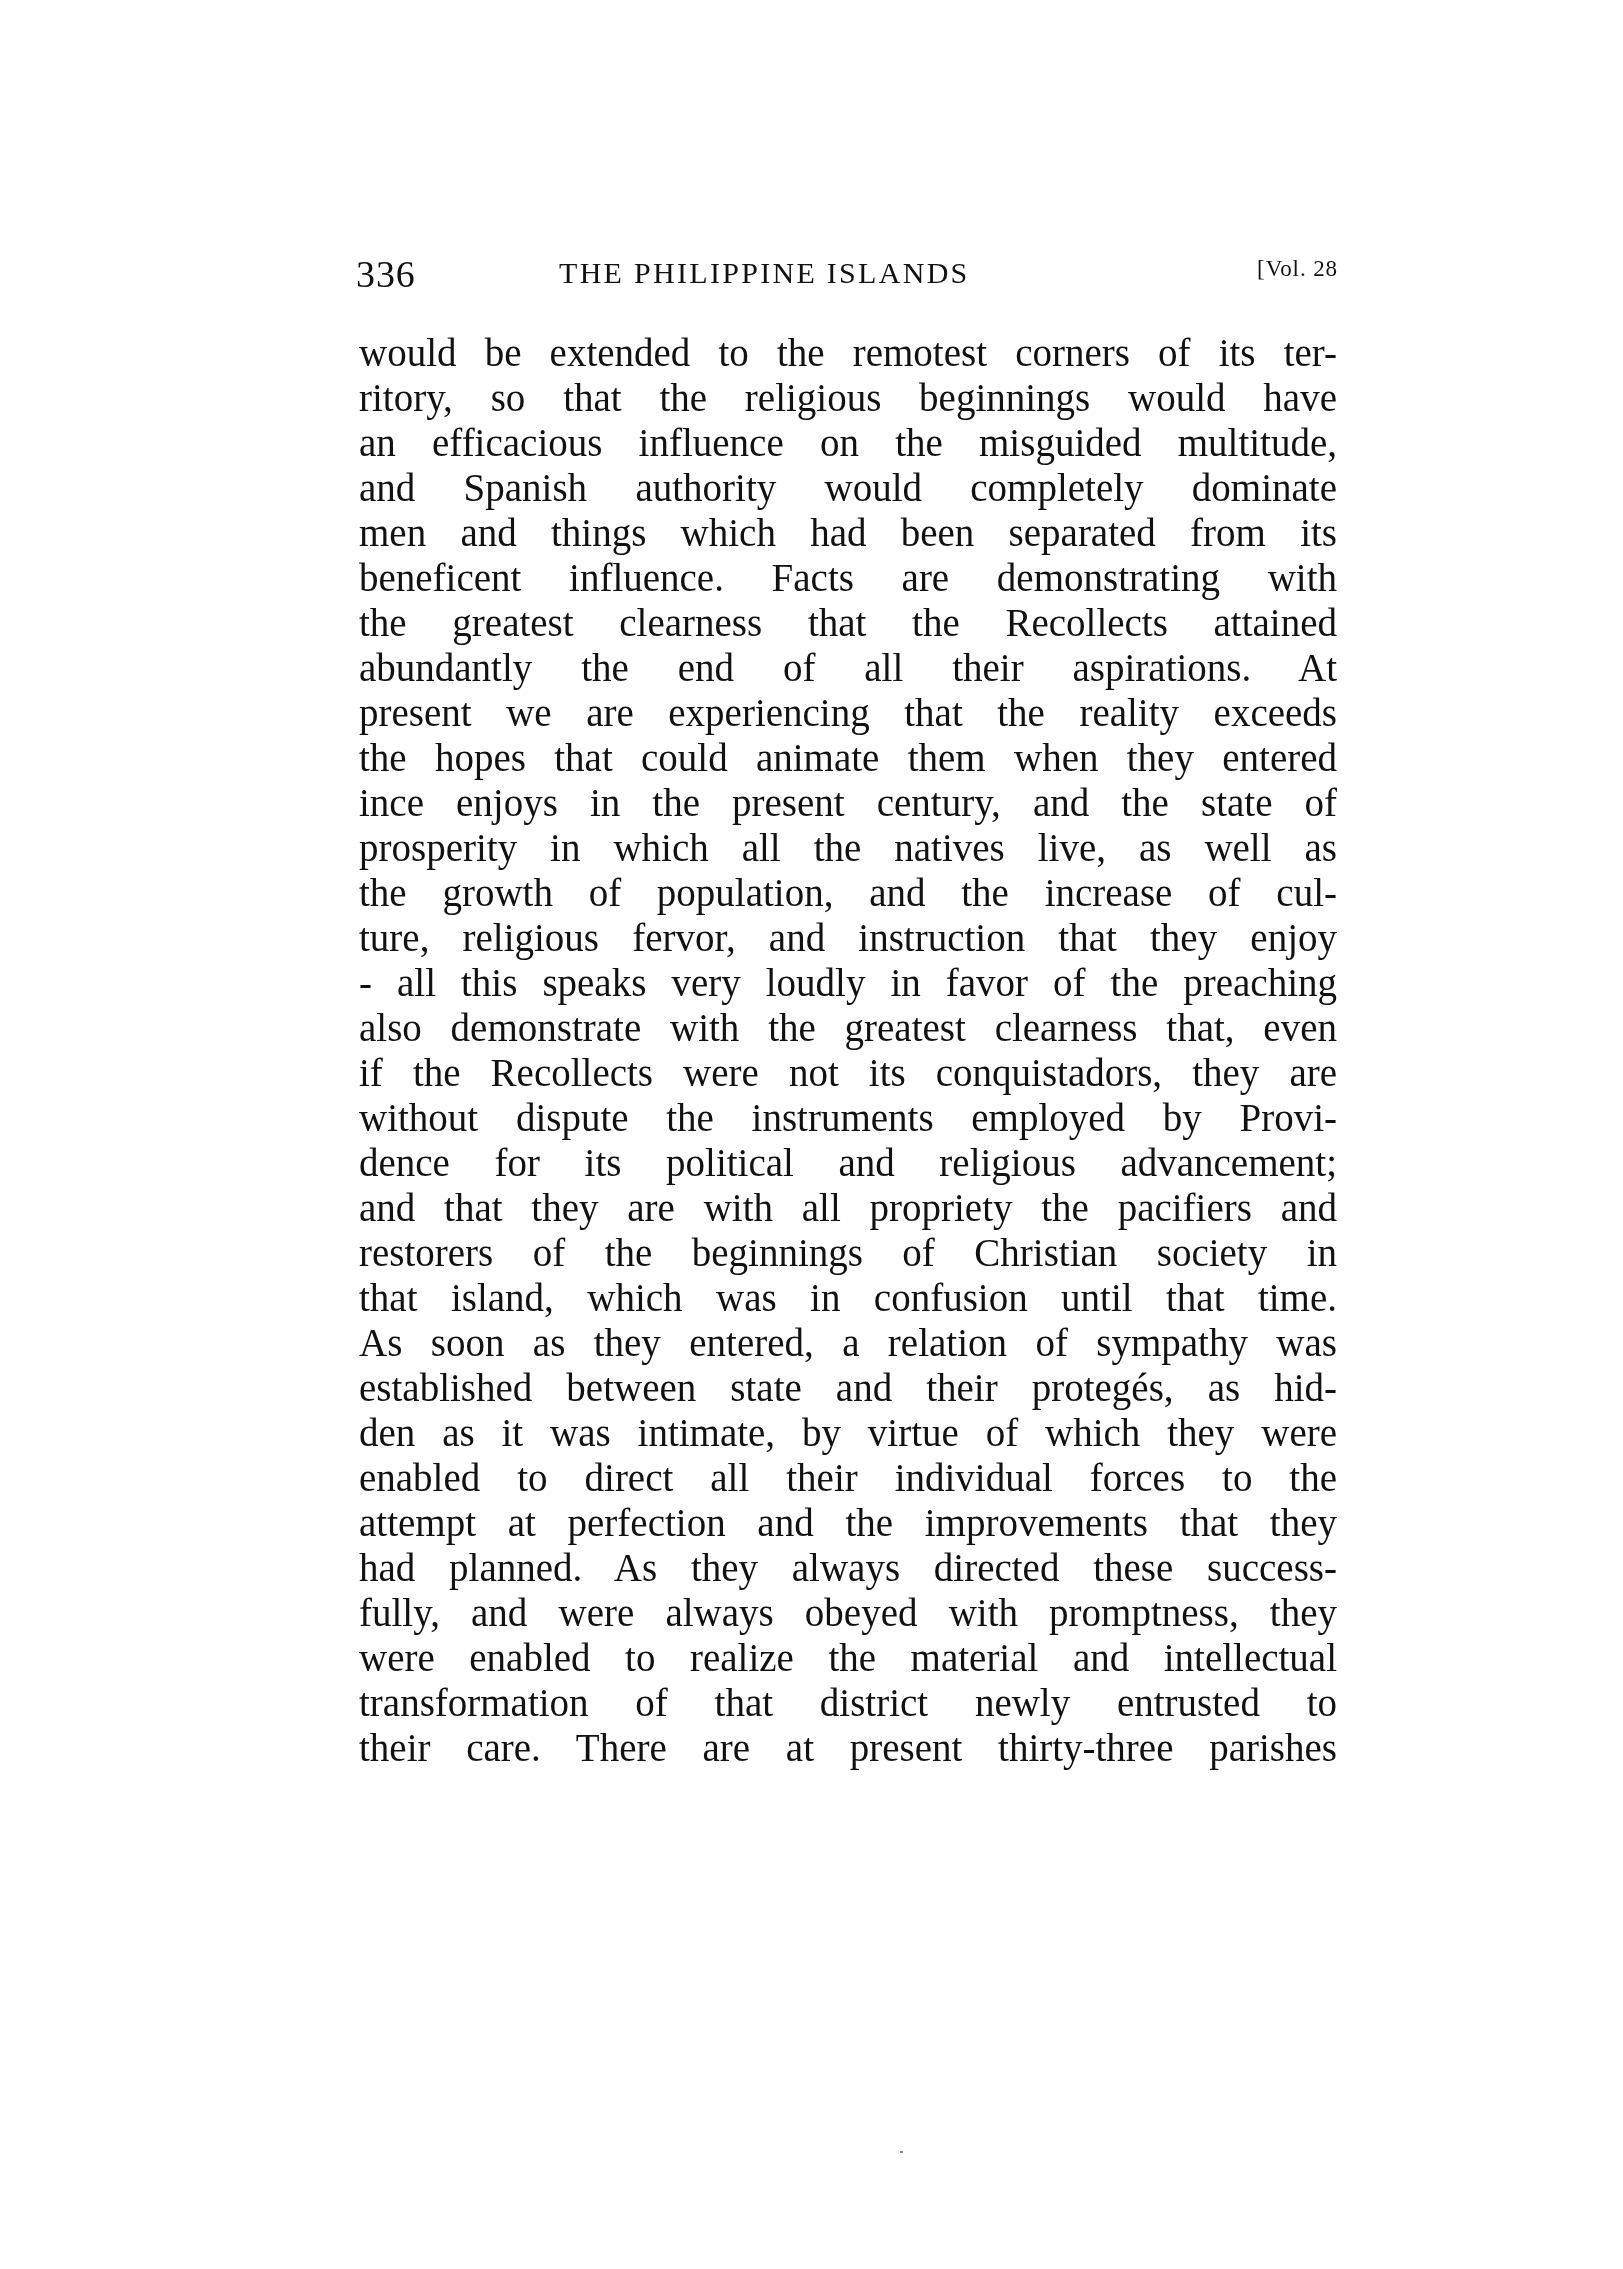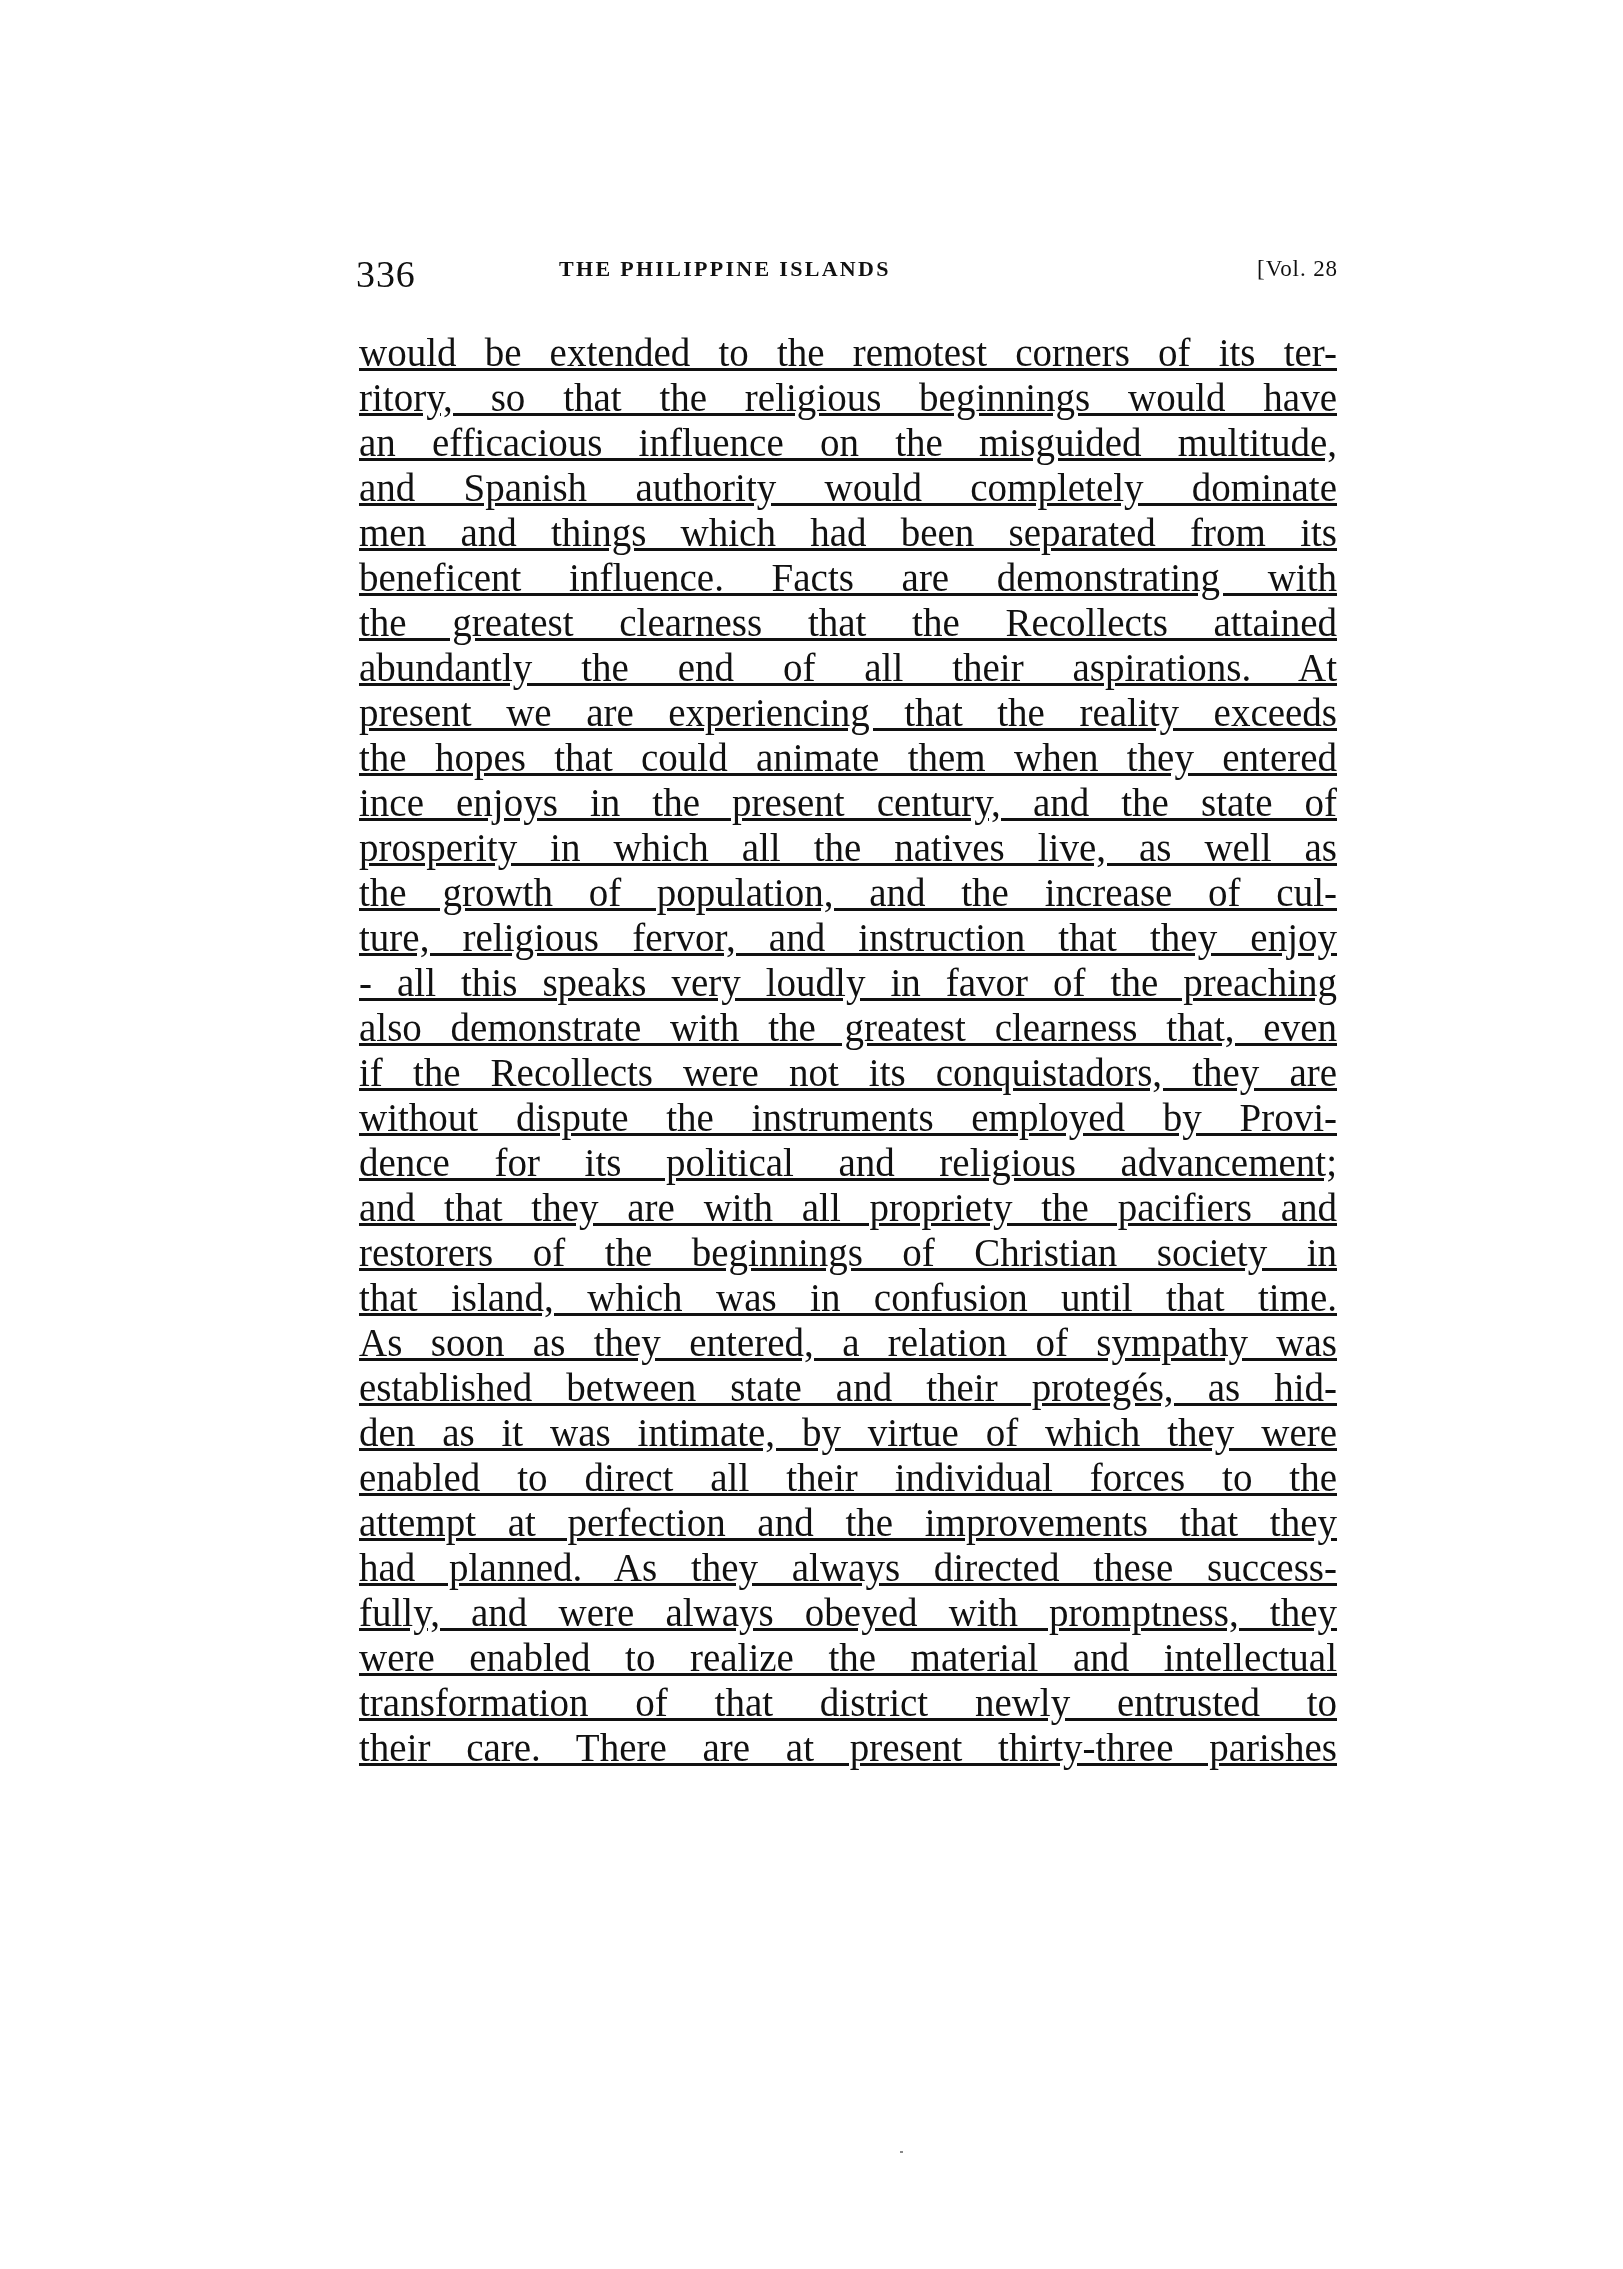--- a/index.html
+++ b/index.html
@@ -34,24 +34,23 @@
       position: absolute;
       left: 0;
       top: 0;
       font-size: 38px;
       letter-spacing: 0.9px;
     }
     .head-title {
       position: absolute;
       left: 203px;
       top: 3.7px;
-      font-size: 22px;
+      font-size: 30px;
       letter-spacing: 2.3px;
       text-transform: uppercase;
-      font-weight: bold;
     }
     .head-vol {
       position: absolute;
       right: 0;
       top: 3.7px;
       font-size: 23px;
       letter-spacing: 0.9px;
     }
     .body-text {
       position: absolute;
@@ -61,21 +60,20 @@
       font-size: 39px;
     }
     .line {
       display: block;
       height: 45px;
       line-height: 45px;
       white-space: nowrap;
       text-align: justify;
       text-align-last: justify;
       overflow: hidden;
-      text-decoration: underline;
     }
     .line.last {
       text-align-last: justify;
     }
     .stray-mark {
       position: absolute;
       left: 900px;
       top: 2118px;
       width: 2.7px;
       height: 1.8px;

